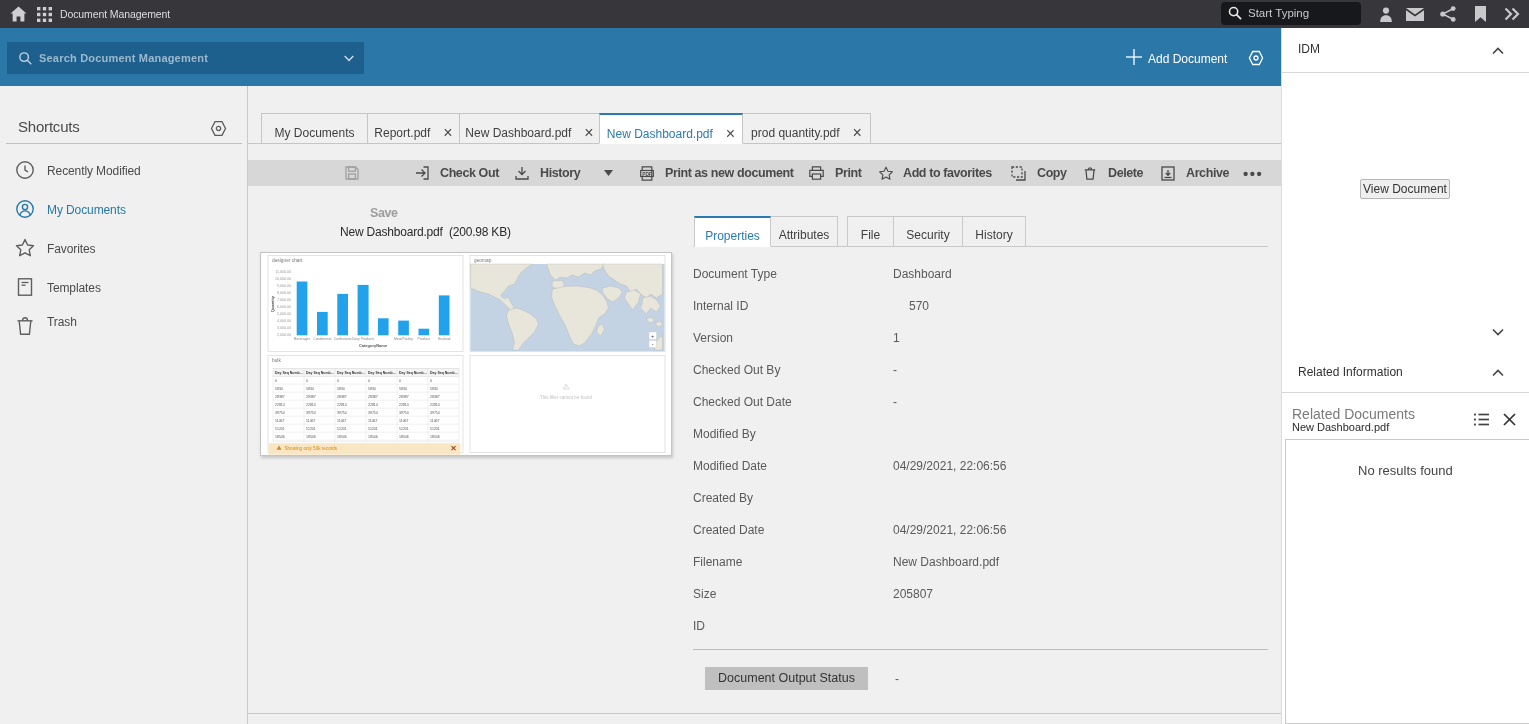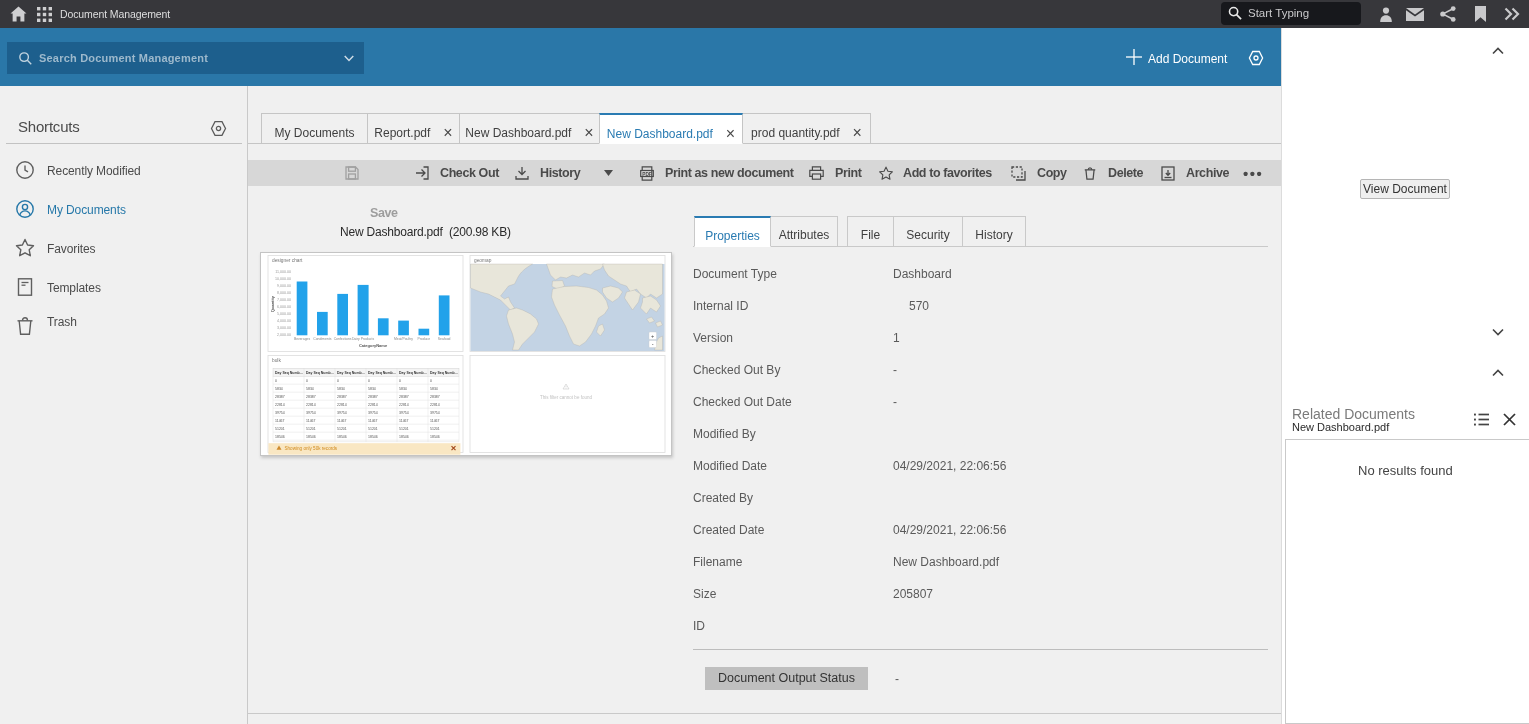--- a/index.html
+++ b/index.html
@@ -422,27 +422,29 @@
     <div class="prow" style="left:893px;top:555px;">New Dashboard.pdf</div>
   <div class="prow" style="left:693px;top:587px;">Size</div>
     <div class="prow" style="left:893px;top:587px;">205807</div>
   <div class="prow" style="left:693px;top:619px;">ID</div>
   <div id="propdiv" class="abs"></div>
   <div id="dosbtn" class="abs">Document Output Status</div>
   <div class="prow" style="left:895px;top:672px;">-</div>
   <div id="mainbottom" class="abs"></div>
 
   <div id="rpanel" class="abs"></div>
+  <div class="rhead" style="top:41px;height:32px;line-height:17px;"><span>IDM</span></div>
   <svg class="chev" style="top:44px;" viewBox="0 0 14 14">
       <path d="M2 9.5 L7 4.5 L12 9.5" fill="none" stroke="#444" stroke-width="1.6"></path>
     </svg>
   <div id="viewdoc" class="abs">View Document</div>
   <svg class="chev" style="top:325px;" viewBox="0 0 14 14">
       <path d="M2 4.5 L7 9.5 L12 4.5" fill="none" stroke="#444" stroke-width="1.6"></path>
     </svg>
+  <div class="rhead" style="top:352px;"><span>Related Information</span></div>
   <svg class="chev" style="top:366px;" viewBox="0 0 14 14">
       <path d="M2 9.5 L7 4.5 L12 9.5" fill="none" stroke="#444" stroke-width="1.6"></path>
     </svg>
   <div class="abs" style="left:1292px;top:406px;font-size:14px;color:#7a7a7a;">Related Documents</div>
   <div class="abs" style="left:1292px;top:421px;font-size:11px;color:#2b2b2b;">New&nbsp;Dashboard.pdf</div>
   <svg class="abs" style="left:1474px;top:413px;" width="15" height="13" viewBox="0 0 15 13">
       <g stroke="#444" stroke-width="1.7">
         <line x1="4.5" y1="1.5" x2="15" y2="1.5"></line>
         <line x1="4.5" y1="6.5" x2="15" y2="6.5"></line>
         <line x1="4.5" y1="11.5" x2="15" y2="11.5"></line>

